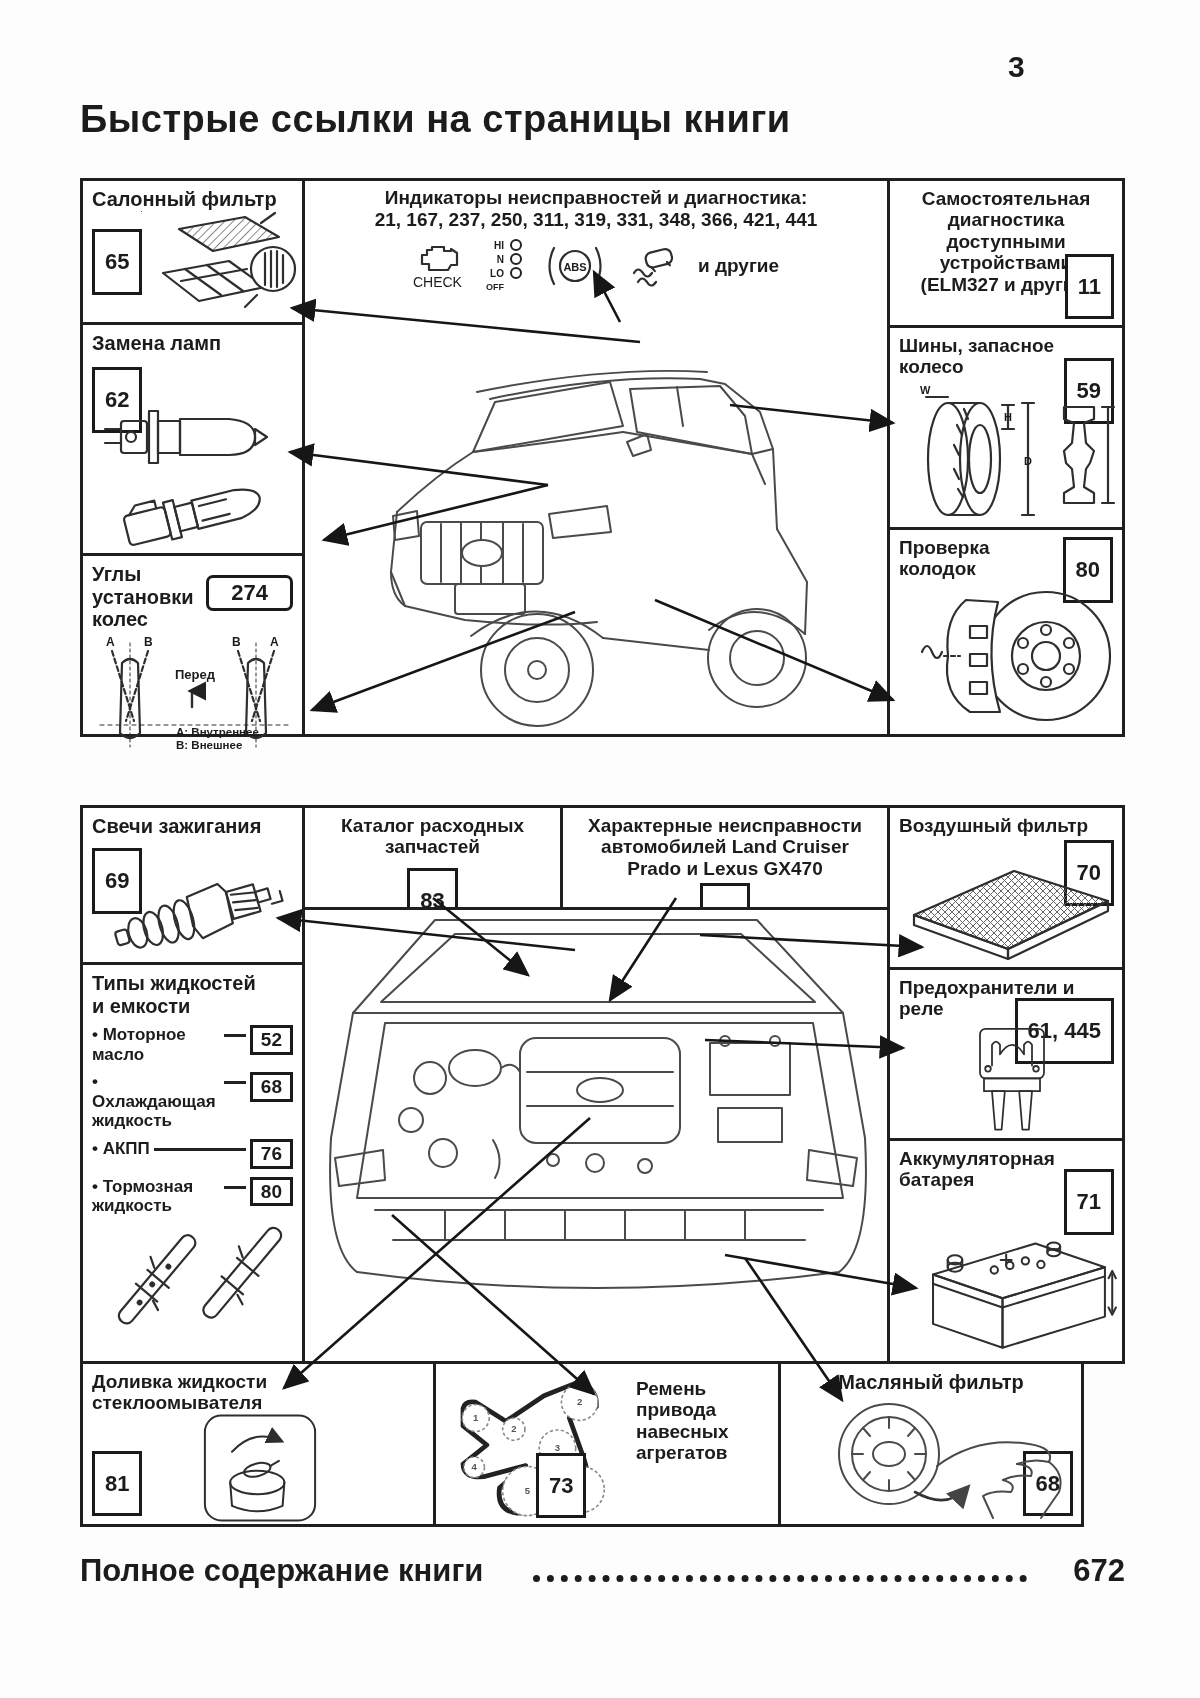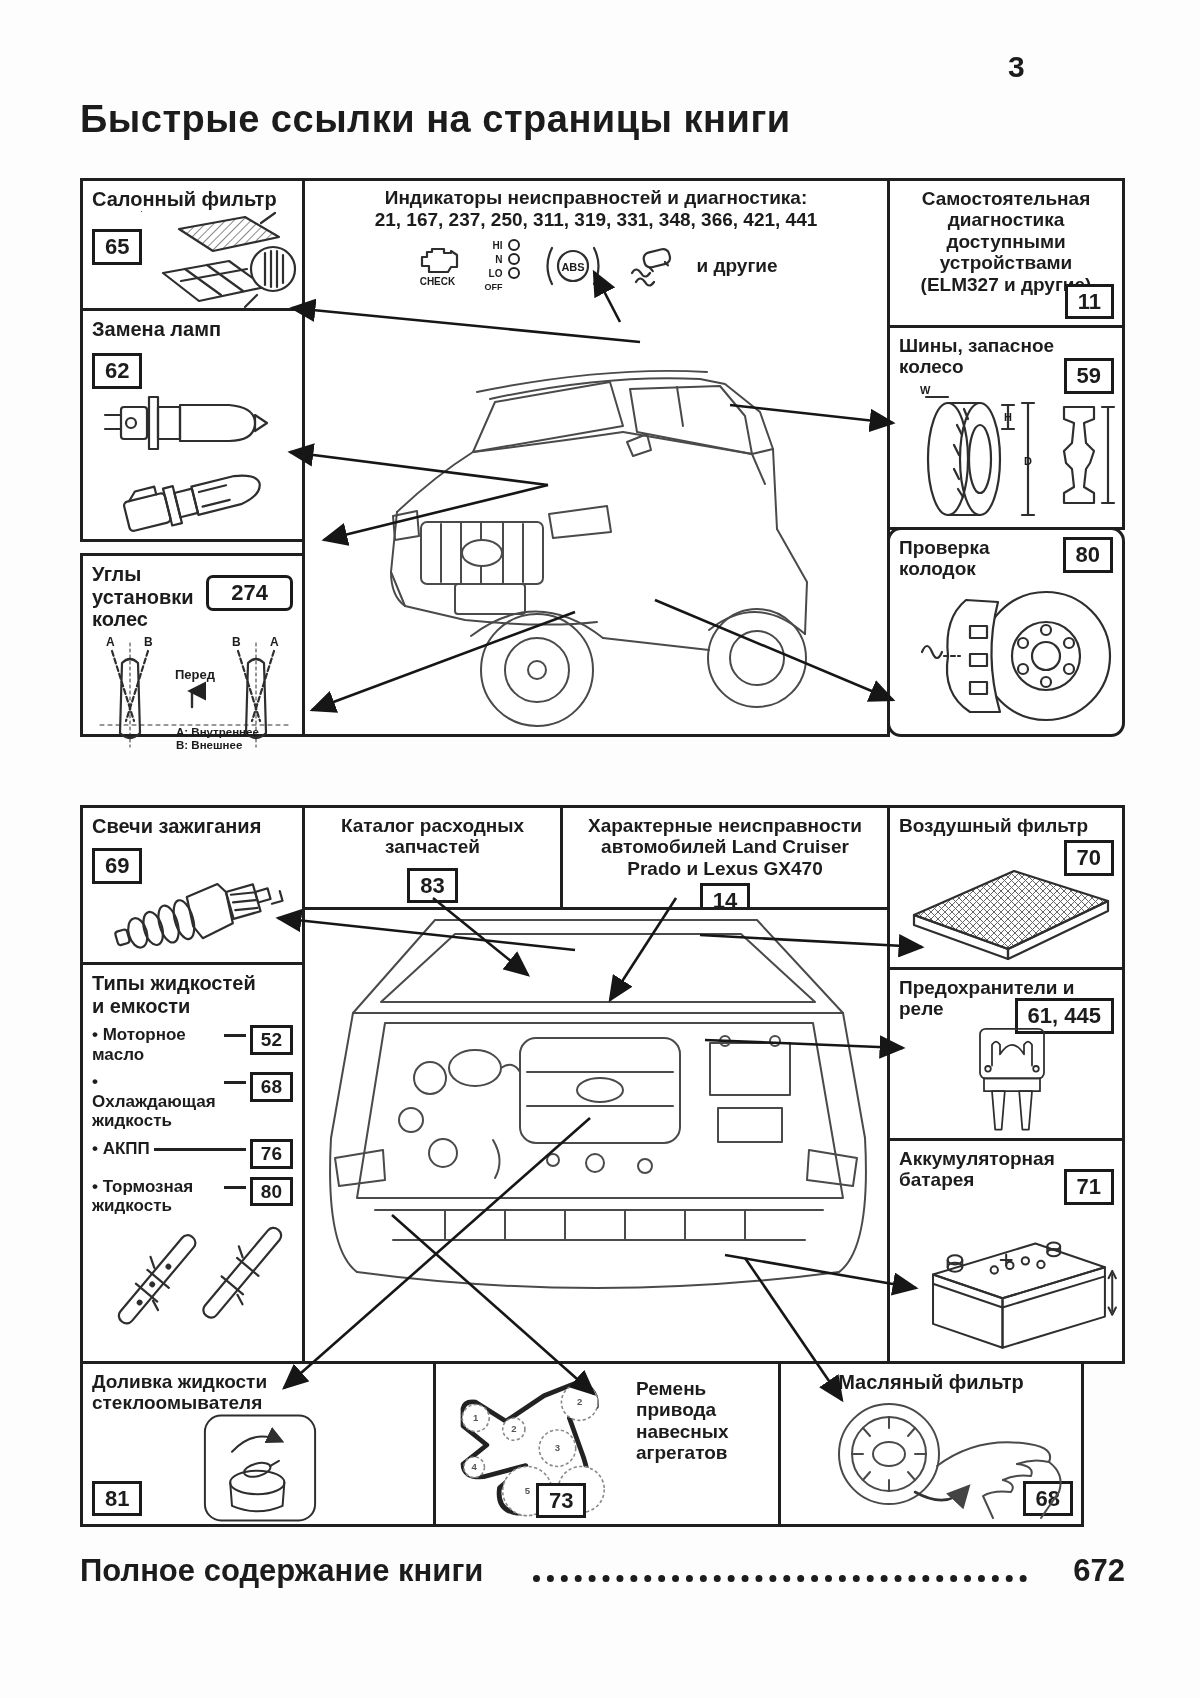--- a/index.html
+++ b/index.html
@@ -4,36 +4,36 @@
 <style>
   html,body{margin:0;padding:0;background:#e8e8e8;}
   .page{position:relative;width:1200px;height:1698px;background:#fdfdfd;margin:0 auto;
         font-family:"Liberation Sans","DejaVu Sans",sans-serif;color:#1c1c1c;overflow:hidden;}
   .pgnum{position:absolute;left:1008px;top:50px;font-size:30px;font-weight:bold;}
   .title{position:absolute;left:80px;top:98px;font-size:38px;font-weight:bold;letter-spacing:.5px;}
   .cell{position:absolute;border:3px solid #1f1f1f;background:#fff;box-sizing:border-box;padding:7px 9px;}
   .hdr{font-weight:bold;font-size:20px;line-height:1.13;}
   .hdr.sm{font-size:19px;}
   .ctr{text-align:center;}
-  .badge{display:inline-block;border:3px solid #1a1a1a;padding:1px 10px;font-size:22px;font-weight:bold;background:#fff;line-height:1.25;}
+  .badge{display:inline-block;border:3px solid #1a1a1a;padding:16px 10px;font-size:22px;font-weight:bold;background:#fff;line-height:1.25;}
   .badge.wide{padding:1px 22px;border-radius:7px;}
   .badge.sm{font-size:19px;padding:0 8px;border-width:3px;}
   .abs{position:absolute;}
   svg{display:block;}
   .sk{stroke:#4a4a4a;fill:none;stroke-width:2;stroke-linejoin:round;stroke-linecap:round;}
   .sk2{stroke:#2e2e2e;fill:none;stroke-width:2.2;stroke-linejoin:round;stroke-linecap:round;}
   
   .fluid-row{display:flex;align-items:flex-start;margin-top:8px;}
   .fluid-label{font-weight:bold;font-size:17px;line-height:1.15;max-width:128px;}
   .fluid-label::before{content:"• ";}
   .fluid-line{flex:1;border-top:3px solid #222;margin:9px 4px 0 4px;min-width:12px;}
   
   .indrow{display:flex;justify-content:center;align-items:center;gap:20px;margin-top:8px;}
   .icostack{display:flex;flex-direction:column;align-items:center;}
-  .icostack .lab{font-size:10px;font-weight:bold;margin-top:1px;}
+  .icostack .lab{font-size:14px;font-weight:normal;margin-top:1px;}
   .gear{display:flex;flex-direction:column;gap:1px;}
   .gr{display:flex;align-items:center;gap:6px;height:13px;}
   .gr .gl{font-size:10px;font-weight:bold;width:22px;text-align:right;}
   .gr .gc{width:8px;height:8px;border:2px solid #222;border-radius:50%;}
   .others{font-size:19px;font-weight:bold;}
   .overlay{position:absolute;left:0;top:0;z-index:6;pointer-events:none;}
   .footer{position:absolute;left:80px;top:1553px;width:1045px;display:flex;align-items:flex-end;gap:40px;}
   .footer .flabel{font-size:31px;font-weight:bold;white-space:nowrap;}
   .footer .leader{flex:1;border-bottom:7px dotted #1d1d1d;margin:0 6px 7px 10px;height:0;}
   .footer .fpage{font-size:31px;font-weight:bold;}
@@ -66,21 +66,21 @@
         <circle cx="132" cy="58" r="22" fill="#fff"></circle>
         <line x1="124" y1="42" x2="124" y2="74"></line>
           <line x1="130" y1="40" x2="130" y2="76"></line>
           <line x1="136" y1="40" x2="136" y2="76"></line>
           <line x1="142" y1="44" x2="142" y2="72"></line>
         <line x1="116" y1="84" x2="104" y2="96"></line>
       </g>
     </svg>
   </div>
 
-  <div class="cell" style="left:80px;top:308px;width:225px;height:234px;">
+  <div class="cell" style="left:80px;top:322px;width:225px;height:234px;">
     <div class="hdr">Замена ламп</div>
     <span class="badge abs" style="left:9px;top:42px;">62</span>
     <svg class="abs" style="left:18px;top:78px;" width="190" height="148" viewBox="0 0 190 148">
       <g class="sk2" stroke-width="1.8">
         <line x1="4" y1="26" x2="20" y2="26"></line>
           <line x1="4" y1="40" x2="20" y2="40"></line>
         <rect x="20" y="18" width="26" height="32" rx="3"></rect>
           <circle cx="30" cy="34" r="5"></circle>
         <rect x="48" y="8" width="9" height="52"></rect>
         <rect x="57" y="18" width="22" height="32"></rect>
@@ -256,21 +256,21 @@
         <line x1="212" y1="22" x2="212" y2="118"></line>
           <line x1="206" y1="22" x2="218" y2="22"></line>
           <line x1="206" y1="118" x2="218" y2="118"></line>
       </g>
       <text x="24" y="9" font-size="11" font-weight="bold" fill="#1c1c1c">W</text>
       <text x="108" y="36" font-size="11" font-weight="bold" fill="#1c1c1c">H</text>
       <text x="128" y="80" font-size="11" font-weight="bold" fill="#1c1c1c">D</text>
     </svg>
   </div>
 
-  <div class="cell" style="left:887px;top:527px;width:238px;height:210px;border-radius:14px;">
+  <div class="cell" style="left:887px;top:527px;width:238px;height:210px;">
     <div style="display:flex;align-items:flex-start;justify-content:space-between;">
       <div class="hdr sm">Проверка колодок</div>
       <span class="badge">80</span>
     </div>
     <svg class="abs" style="right:4px;bottom:2px;" width="210" height="158" viewBox="0 0 210 158">
       <g class="sk2" stroke-width="1.7">
         <circle cx="138" cy="82" r="64"></circle>
           <circle cx="138" cy="82" r="34"></circle>
           <circle cx="138" cy="82" r="14"></circle>
         <circle cx="138" cy="56" r="5"></circle>

